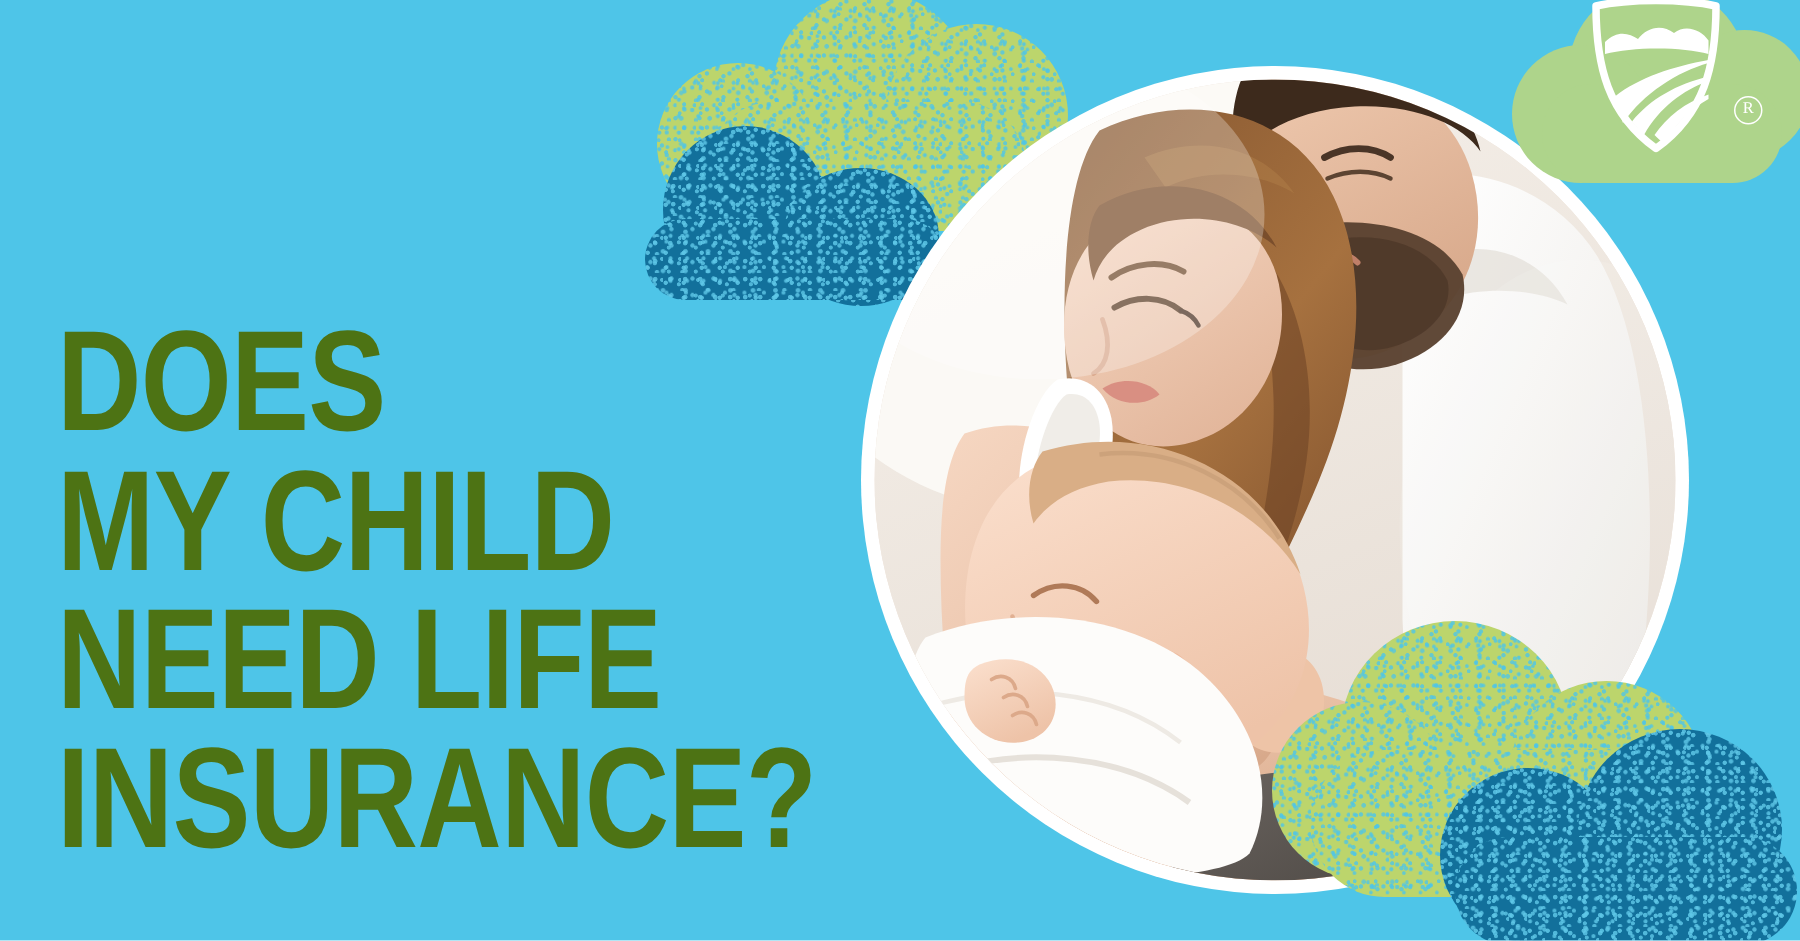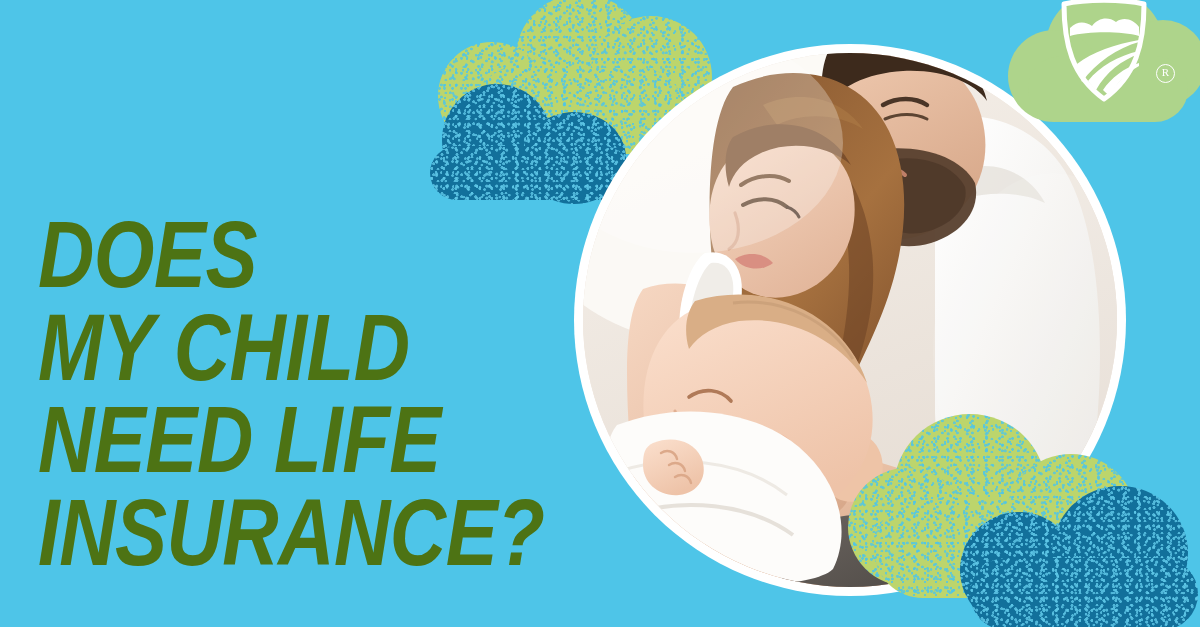--- a/index.html
+++ b/index.html
@@ -65,21 +65,20 @@
 
   
   .headline {
     position: absolute;
     left: 38px;
     top: 210px;
     width: 620px;
     color: #4d7314;
     line-height: .93;
     letter-spacing: -0.5px;
-    font-style: italic;
   }
   .headline-line {
     display: block;
     font-weight: 700;
     text-transform: uppercase;
     white-space: nowrap;
     font-stretch: condensed;
     transform: scaleY(1.22);
     transform-origin: left top;
     margin-bottom: 20px;

